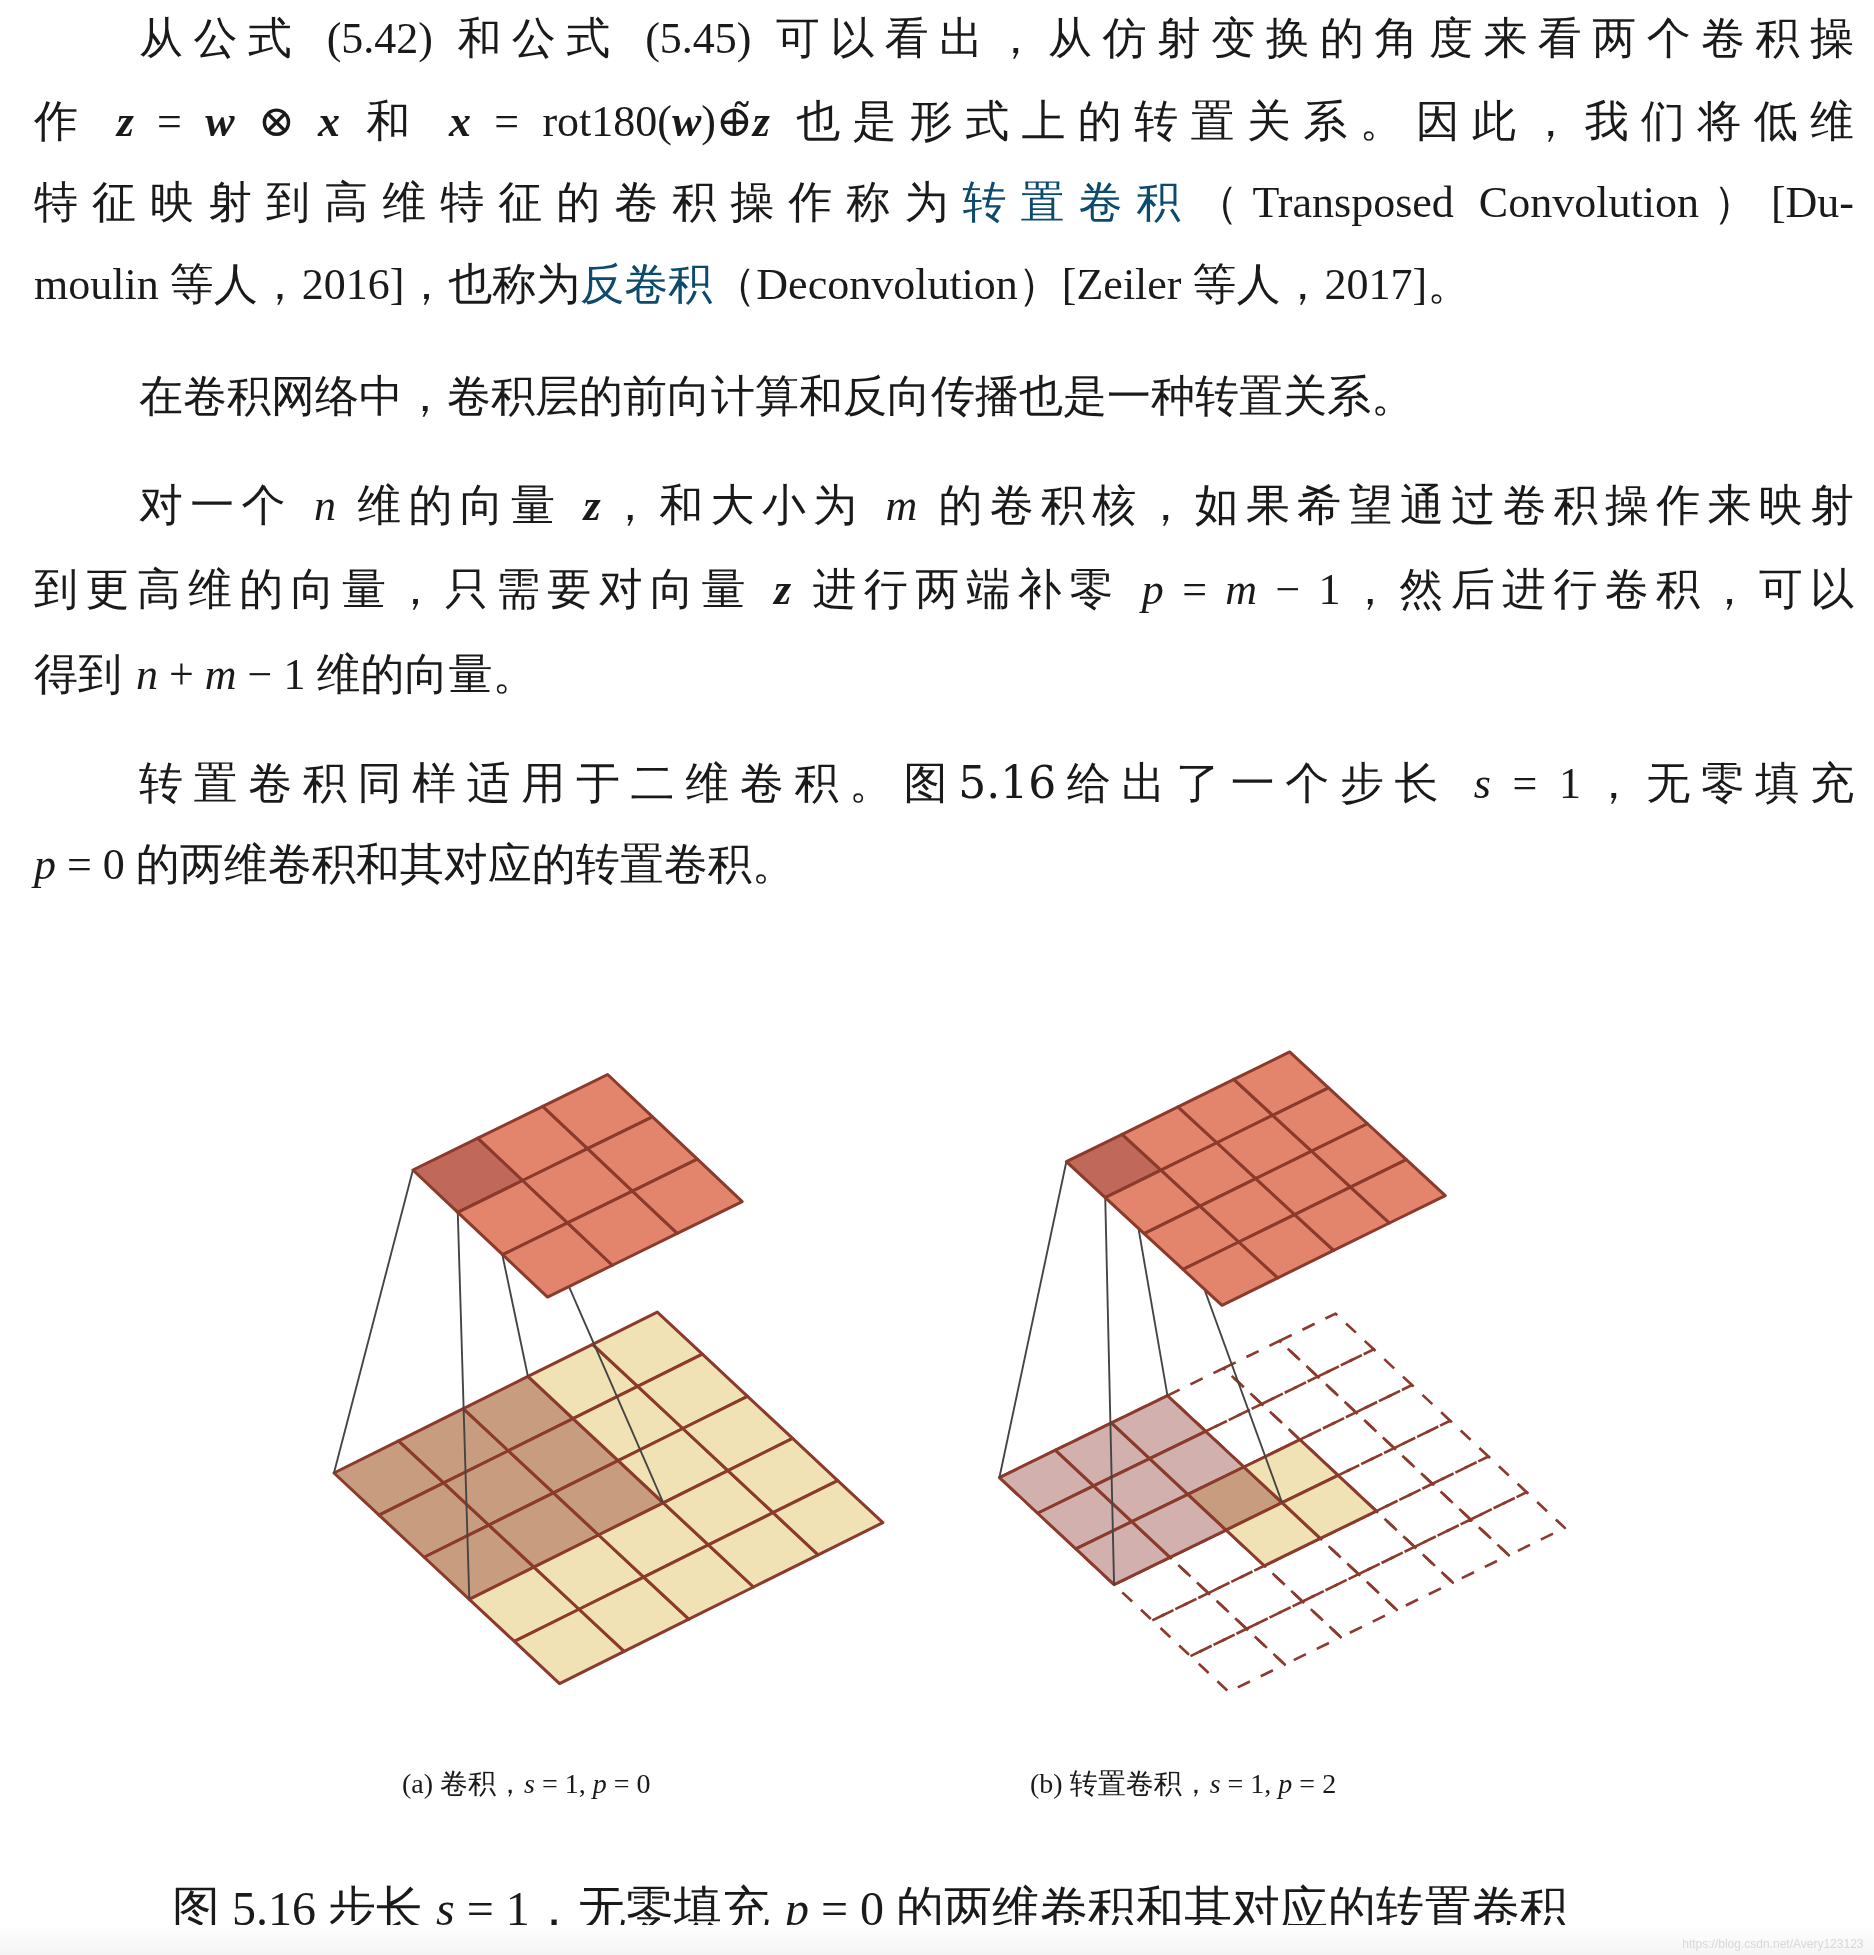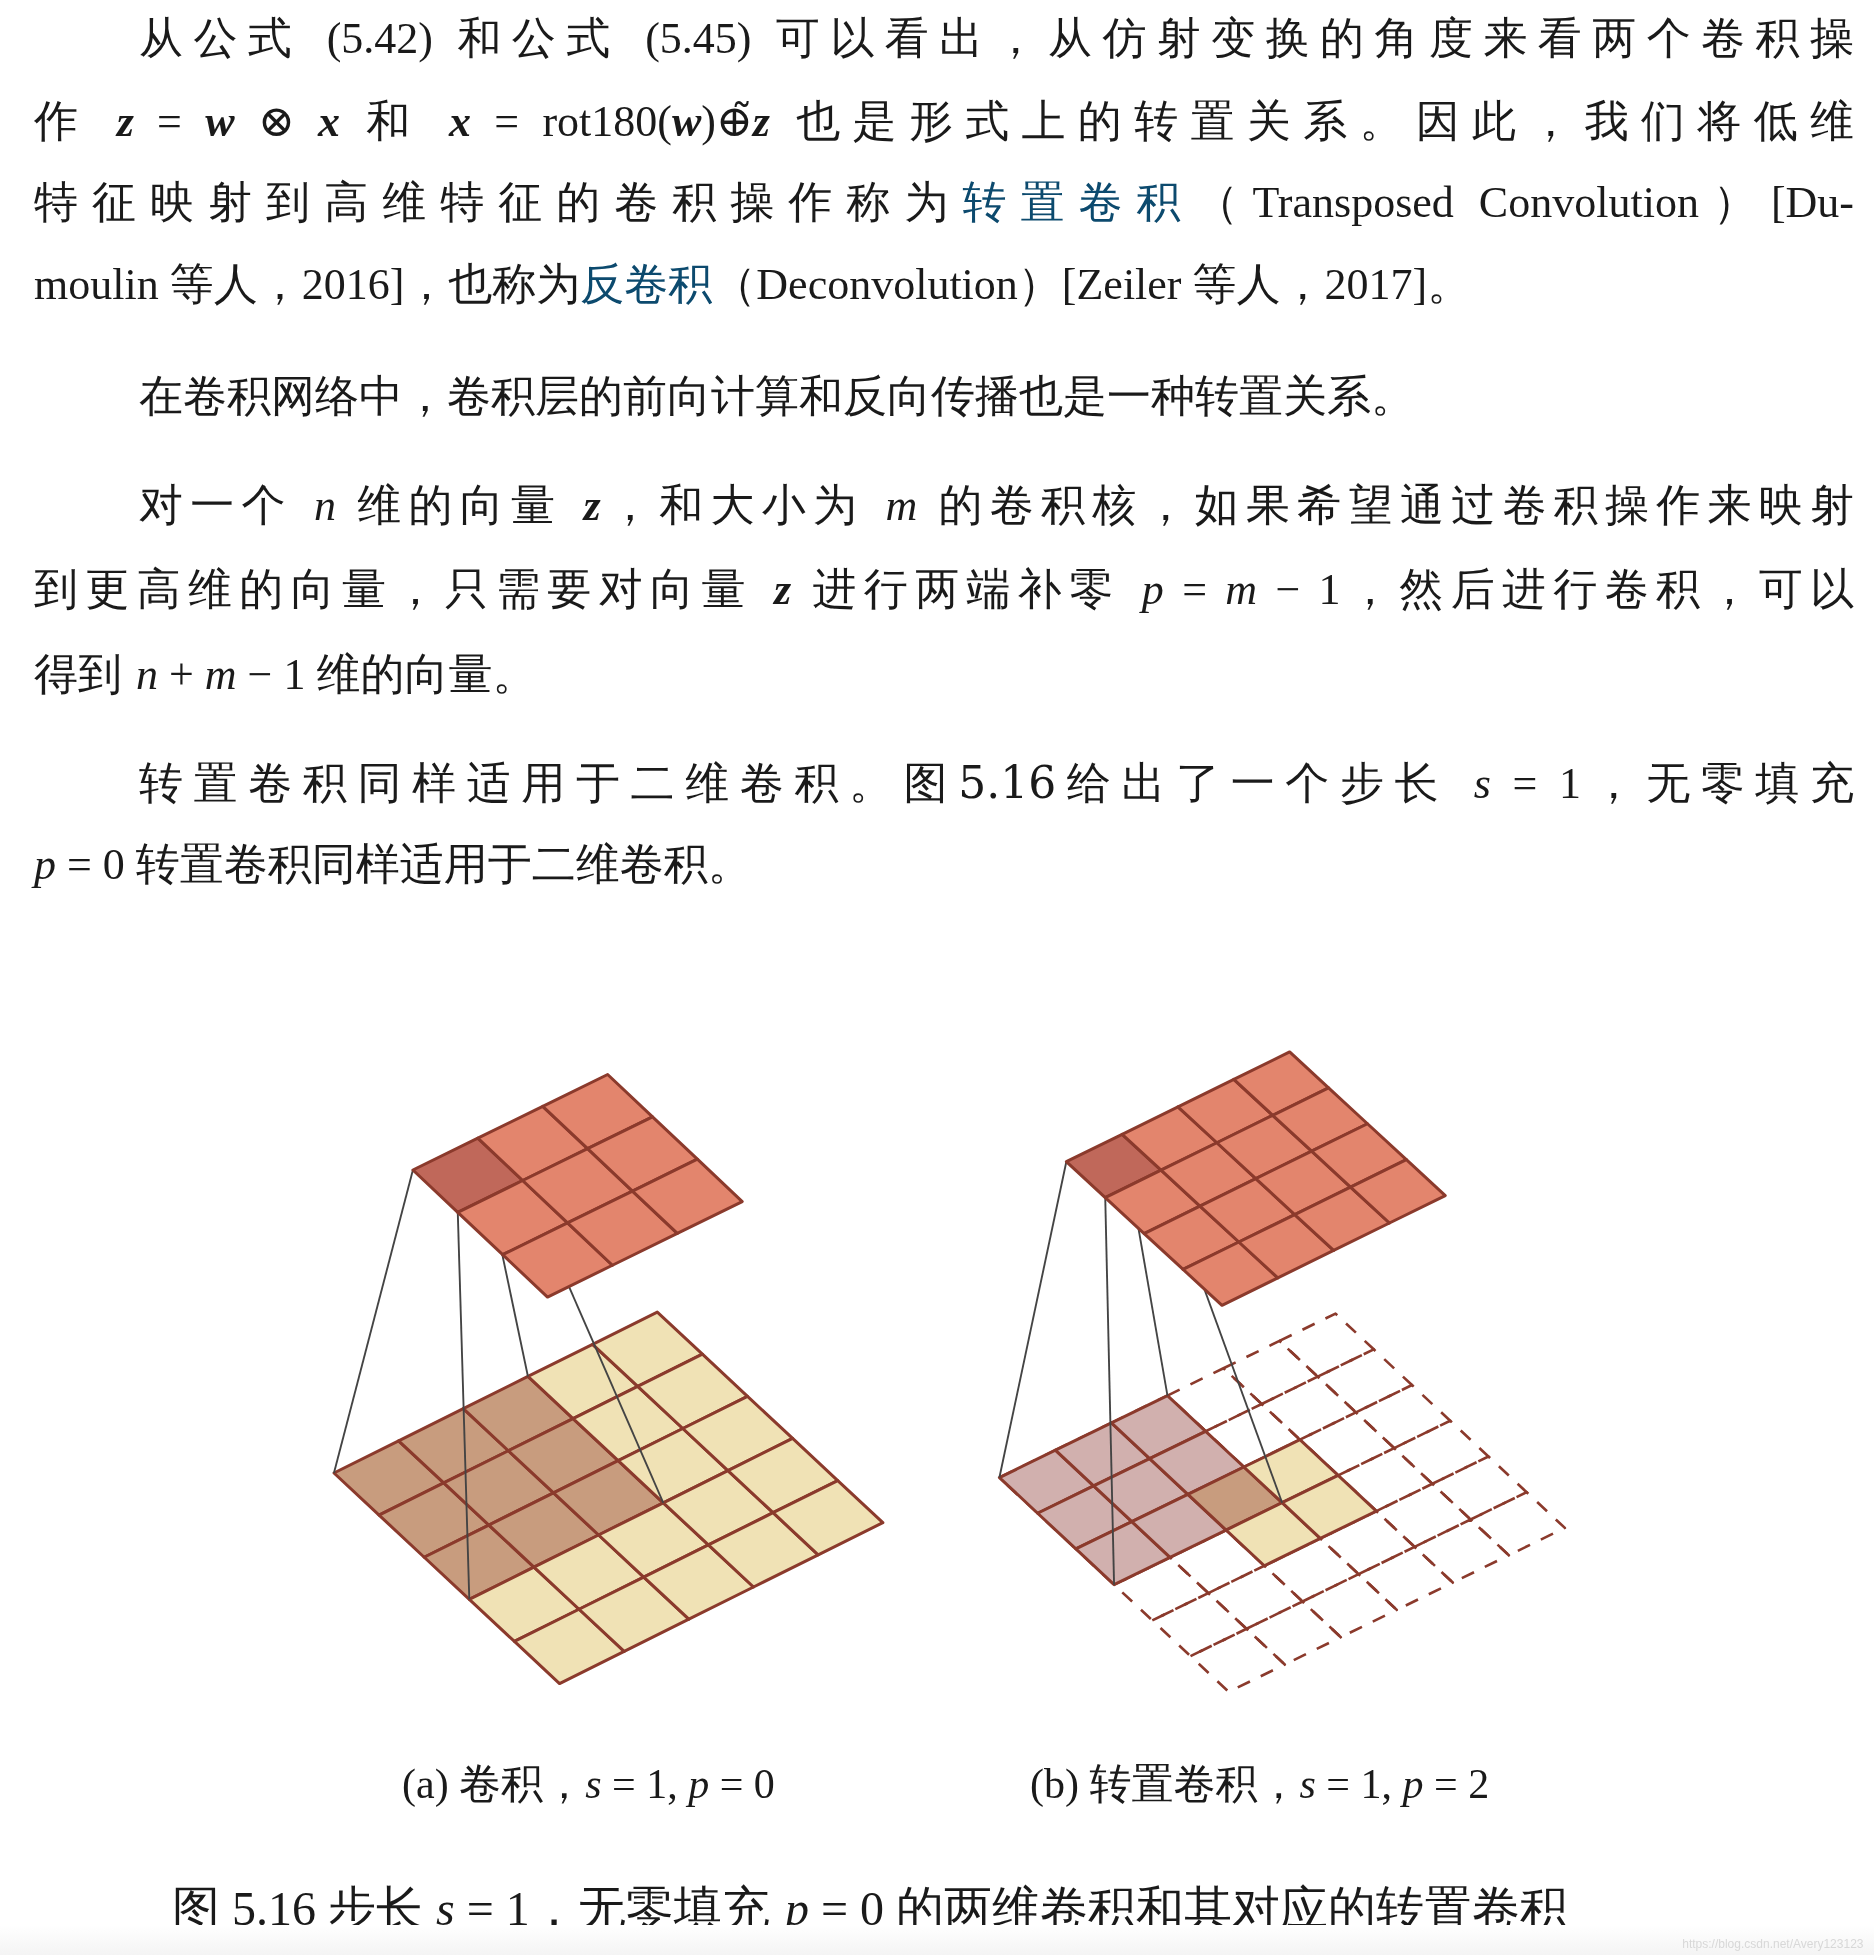--- a/index.html
+++ b/index.html
@@ -7,21 +7,21 @@
          font-family: "DejaVu Serif", "Liberation Serif", serif; color: #1a1a1a; }
   .line { position: absolute; left: 34px; width: 1820px; font-size: 44px; line-height: 60px;
           white-space: nowrap; text-align: justify; text-align-last: justify; }
   .line.last { text-align-last: left; }
   .line.indent { left: 139px; width: 1715px; }
   .m { font-family: "Liberation Serif", "DejaVu Serif", serif; font-style: italic; }
   .mb { font-family: "Liberation Serif", "DejaVu Serif", serif; font-style: italic; font-weight: bold; }
   .rm { font-family: "Liberation Serif", "DejaVu Serif", serif; }
   .term { color: #0c4a6e; }
   svg#figure { position: absolute; left: 0; top: 0; }
-  .subcap { position: absolute; font-size: 42px; line-height: 53px; white-space: nowrap; }
+  .subcap { position: absolute; font-size: 28px; line-height: 53px; white-space: nowrap; }
   .caption { position: absolute; left: 172px; top: 1880px; font-size: 48px; line-height: 57px; white-space: nowrap; }
   .watermark { position: absolute; right: 10.5px; bottom: 4.5px; font-family: "Liberation Sans", sans-serif;
                font-size: 12px; color: #d8d8d8; }
   .bottom-fade { position: absolute; left: 0; right: 0; bottom: 0; height: 30px;
                  background: linear-gradient(#ffffff, #f4f4f4); }
 </style>
 </head>
 <body>
 
 <div>
@@ -33,21 +33,21 @@
 <div>
   <div class="line indent last" style="top:366px"><span>在卷积网络中，卷积层的前向计算和反向传播也是一种转置关系。</span></div>
 </div>
 <div>
   <div class="line indent" style="top:475px"><span>对一个 </span><span class="m">n</span><span> 维的向量 </span><span class="mb">z</span><span>，和大小为 </span><span class="m">m</span><span> 的卷积核，如果希望通过卷积操作来映射</span></div>
   <div class="line" style="top:559px"><span>到更高维的向量，只需要对向量 </span><span class="mb">z</span><span> 进行两端补零 </span><span class="m">p</span><span class="rm"> = </span><span class="m">m</span><span class="rm"> − 1</span><span>，然后进行卷积，可以</span></div>
   <div class="line last" style="top:644px"><span>得到 </span><span class="m">n</span><span class="rm"> + </span><span class="m">m</span><span class="rm"> − 1 </span><span>维的向量。</span></div>
 </div>
 <div>
   <div class="line indent" style="top:753px"><span>转置卷积同样适用于二维卷积。图5.16给出了一个步长 </span><span class="m">s</span><span class="rm"> = 1</span><span>，无零填充</span></div>
-  <div class="line last" style="top:834px"><span class="m">p</span><span class="rm"> = 0 </span><span>转置卷积同样适用于二维卷积。</span></div>
+  <div class="line last" style="top:834px"><span class="m">p</span><span class="rm"> = 0 </span><span>的两维卷积和其对应的转置卷积。</span></div>
 </div>
 
 <svg id="figure" width="1874" height="1955" viewBox="0 0 2492 2600">
   <g id="fig-a">
       <polygon points="444,1959 530,1916.2 590,1972.2 504,2015" fill="#C89C7E" stroke="#8B3A2C" stroke-width="4" stroke-linejoin="round"></polygon>
       <polygon points="530,1916.2 616,1873.4 676,1929.4 590,1972.2" fill="#C89C7E" stroke="#8B3A2C" stroke-width="4" stroke-linejoin="round"></polygon>
       <polygon points="616,1873.4 702,1830.6 762,1886.6 676,1929.4" fill="#C89C7E" stroke="#8B3A2C" stroke-width="4" stroke-linejoin="round"></polygon>
       <polygon points="702,1830.6 788,1787.8 848,1843.8 762,1886.6" fill="#F0E2B5" stroke="#8B3A2C" stroke-width="4" stroke-linejoin="round"></polygon>
       <polygon points="788,1787.8 874,1745 934,1801 848,1843.8" fill="#F0E2B5" stroke="#8B3A2C" stroke-width="4" stroke-linejoin="round"></polygon>
       <polygon points="504,2015 590,1972.2 650,2028.2 564,2071" fill="#C89C7E" stroke="#8B3A2C" stroke-width="4" stroke-linejoin="round"></polygon>

